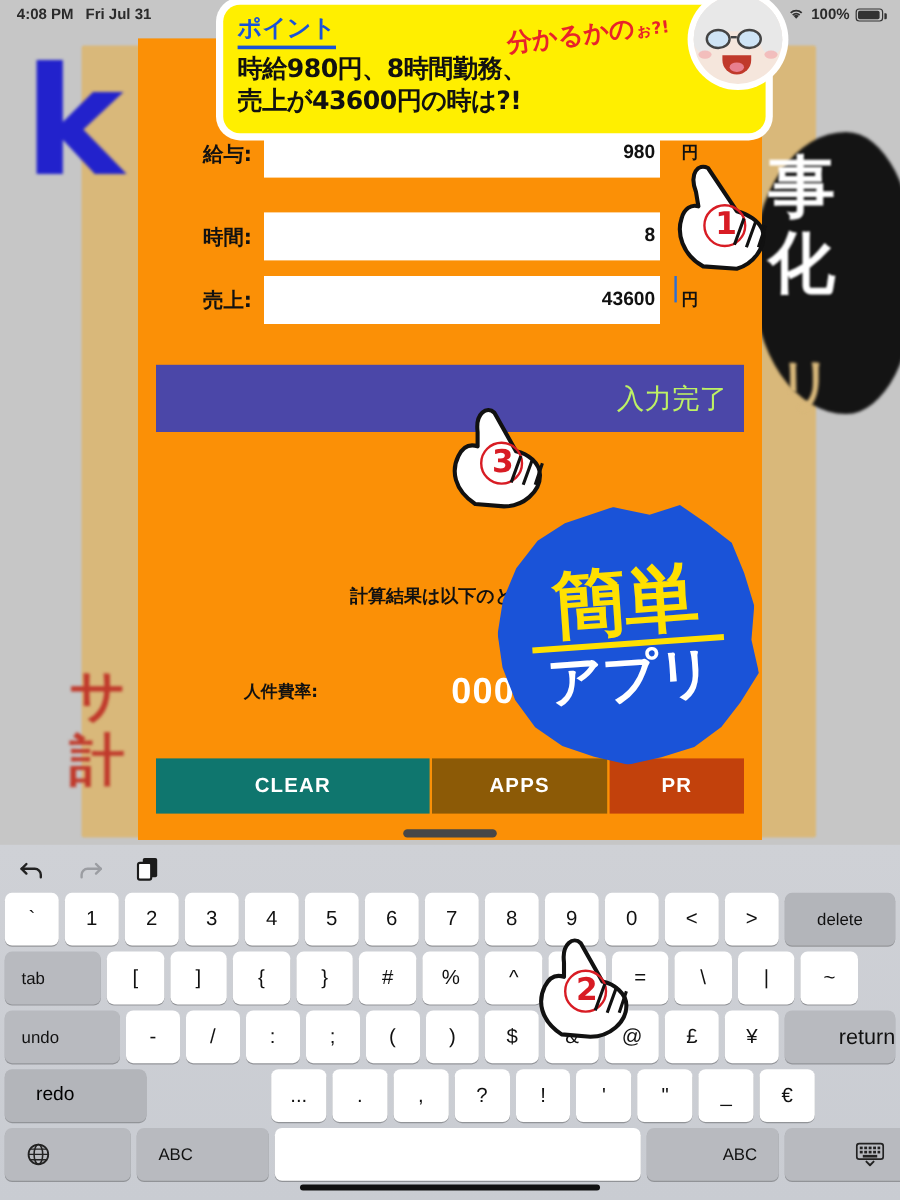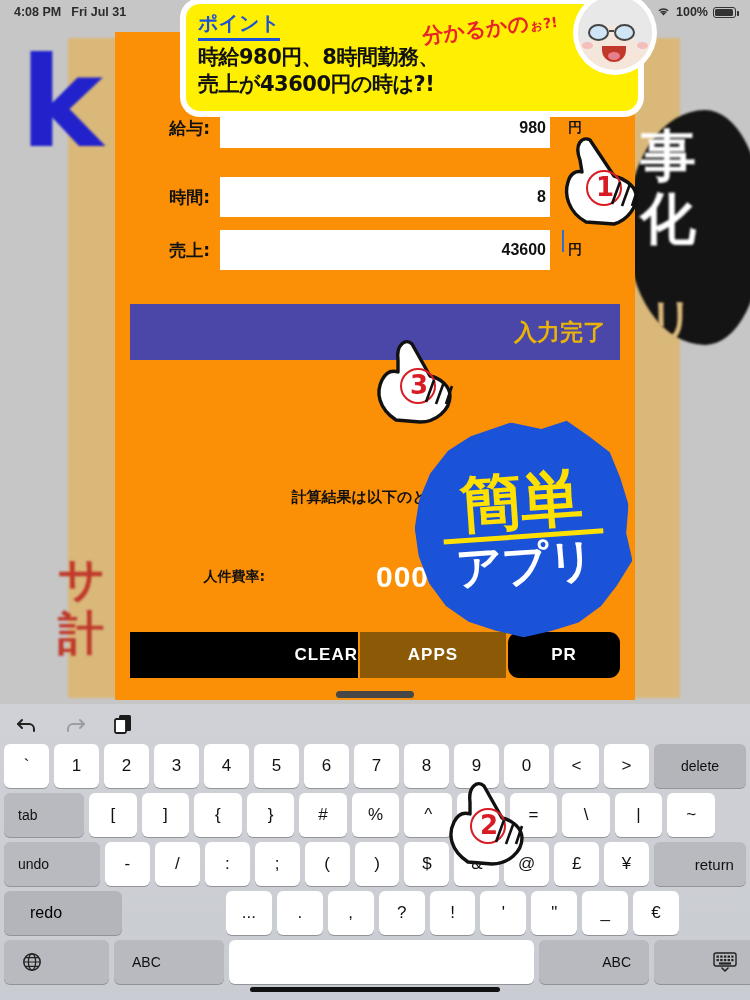--- a/index.html
+++ b/index.html
@@ -95,21 +95,21 @@
     font-size:13px; font-weight:bold; color:#111;
     font-family:"DejaVu Sans",sans-serif;
   }
   #submit-btn {
     position:absolute; left:15px; top:272px; width:490px; height:56px;
     background:#4b47a8; border:none; cursor:pointer;
     display:flex; align-items:center; justify-content:flex-end;
     padding-right:14px;
   }
   #submit-btn span {
-    color:#eab308; font-size:23px; font-weight:700;
+    color:#bef264; font-size:23px; font-weight:400;
     font-family:"DejaVu Sans",sans-serif;
   }
   #result-head {
     position:absolute; left:0; top:456px; width:100%; text-align:center;
     font-size:15px; font-weight:bold; color:#111;
     font-family:"DejaVu Sans",sans-serif;
   }
   #result-row {
     position:absolute; left:16px; top:528px; width:100%;
     display:flex; align-items:center;
@@ -139,23 +139,23 @@
   #stamp .rule { width:160px; height:5px; background:#ffe000; margin:4px 0 2px; }
   #stamp .l2 { color:#fff; font-size:46px; font-weight:bold; line-height:1;
     font-family:"DejaVu Sans",sans-serif; letter-spacing:-1px; }
 
   
   #btn-bar { position:absolute; left:15px; top:600px; width:490px; display:flex; gap:2px; }
   .appbtn {
     height:46px; border:none; color:#fff; font-size:17px; font-weight:bold;
     letter-spacing:1px; cursor:pointer; font-family:"Liberation Sans",sans-serif;
   }
-  .appbtn.clear { flex:0 0 228px; background:#000000;text-align:right; }
+  .appbtn.clear { flex:0 0 228px; background:#0f766e; }
   .appbtn.apps  { flex:0 0 146px; background:#8c5a06; }
-  .appbtn.pr    { flex:1;         background:#000000;border-radius:11px; }
+  .appbtn.pr    { flex:1;         background:#c2410c; }
   #panel-handle {
     position:absolute; left:50%; transform:translateX(-50%);
     bottom:2px; width:78px; height:7px; background:#474747; border-radius:4px;
   }
 
   
   #callout {
     position:absolute; left:186px; top:4px; width:452px; height:107px;
     background:#ffef00; border-radius:14px; z-index:30;
     box-shadow:0 0 0 6px #fff;
@@ -231,21 +231,21 @@
     font-size:17px; color:#111; flex:1; cursor:pointer;
     font-family:"Liberation Sans",sans-serif; user-select:none;
   }
   .key.dark { background:#b3b5ba; }
   .key.mod  { background:#b8babf; font-size:14px; }
   .key.space{ flex:0 0 305px; }
   .key.w-tab{ flex:0 0 80px; justify-content:flex-start; padding-left:14px; font-size:14px; }
   .key.w-undo{flex:0 0 96px;justify-content:flex-start;padding-left:14px;font-size:14px;}
   .key.w-redo{flex:0 0 118px;justify-content:flex-start;padding-left:26px;font-size:16px;color:#000000;}
   .key.w-del{ flex:0 0 92px; font-size:14px; }
-  .key.w-ret{ flex:0 0 92px; font-size:15px; justify-content:flex-end; padding-right:12px; }
+  .key.w-ret{ flex:0 0 92px; font-size:18px; justify-content:flex-end; }
   .key.w-abc{ flex:0 0 110px; justify-content:flex-start; padding-left:18px; font-size:14px; }
   .key.w-abc2{flex:0 0 110px; justify-content:flex-end; padding-right:18px; font-size:14px; }
   .key.w-globe{flex:0 0 105px; justify-content:flex-start; padding-left:18px; }
   .key.w-dismiss{flex:0 0 102px; justify-content:flex-end; padding-right:18px; }
   .spacer-s{ flex:0 0 26px; }
   .spacer-m{ flex:0 0 94px; }
   .spacer-r{ flex:0 0 62px; }
   #home-indicator {
     position:absolute; left:50%; transform:translateX(-50%);
     bottom:8px; width:250px; height:5px; background:#111; border-radius:3px;

